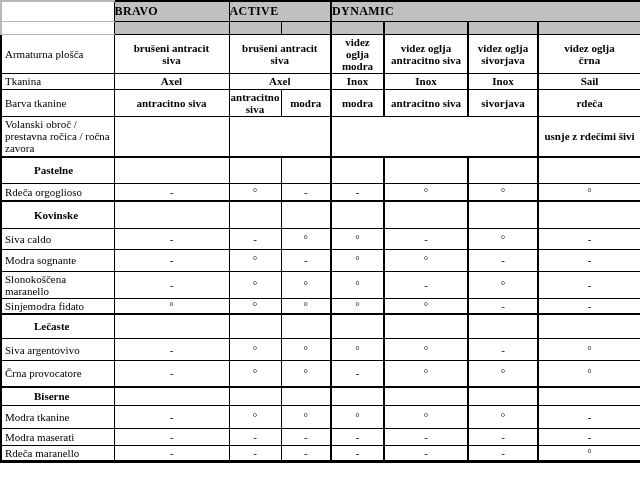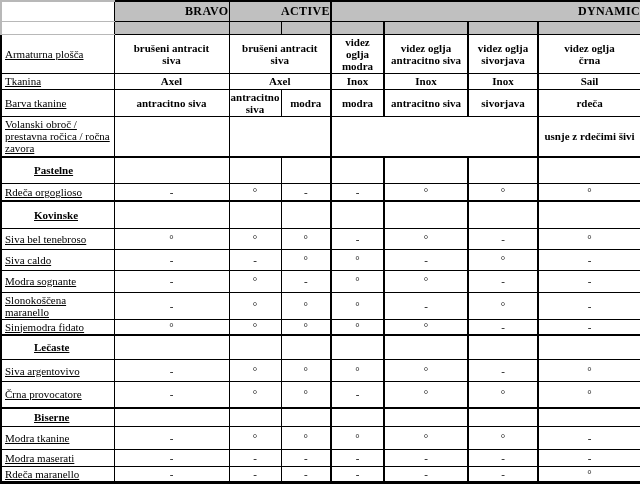--- a/index.html
+++ b/index.html
@@ -8,26 +8,26 @@
   td{border:1px solid #000;font-size:11px;line-height:12px;color:#000;vertical-align:middle;
      overflow:hidden;padding:0;}
   
   td:first-child{border-left:2px solid #000;}
   td:last-child{border-right:2px solid #000;}
   .bl2{border-left-width:2px;}
   tr.top td{border-top-width:2px;}
   tr.sec td{border-top:2px solid #000;}
   tr.last td{border-bottom:3px solid #000;}
   
-  .lab{text-align:left;padding:1px 3px;text-decoration:underline;}
+  .lab{text-align:left;padding:1px 3px;}
   .val{text-align:center;padding:1px 6px;font-weight:bold;}
   .narrow{padding:1px 16px;}
   .tight{padding:1px 1px;}
   .sym{text-align:center;font-size:11px;}
-  .hdr{background:#c0c0c0;font-weight:bold;text-align:right;font-size:12px;letter-spacing:.4px;}
+  .hdr{background:#c0c0c0;font-weight:bold;text-align:left;font-size:12px;letter-spacing:.4px;}
   .gray{background:#c0c0c0;}
   .sec .lab{font-weight:bold;padding-left:32px;}
   
   .lt{border-color:#b8b8b8;border-right-color:#000;background:#fff;}
   tr.top td.lt{border-top:2px solid #b8b8b8;}
   td.lt:first-child{border-left:2px solid #b8b8b8;}
 </style>
 </head>
 <body>
 
@@ -127,30 +127,20 @@
     <td class="lab">Kovinske</td>
     <td></td>
         <td></td>
         <td></td>
     <td class="bl2"></td>
         <td class="bl2"></td>
     <td class="bl2"></td>
         <td class="bl2"></td>
   </tr>
   <tr style="height:21px">
-    <td class="lab">Siva bel tenebroso</td>
-    <td class="sym">°</td>
-    <td class="sym">°</td>
-    <td class="sym">°</td>
-    <td class="sym bl2">-</td>
-    <td class="sym bl2">°</td>
-    <td class="sym bl2">-</td>
-    <td class="sym bl2">°</td>
-  </tr>
-  <tr style="height:21px">
     <td class="lab">Siva caldo</td>
     <td class="sym">-</td>
     <td class="sym">-</td>
     <td class="sym">°</td>
     <td class="sym bl2">°</td>
     <td class="sym bl2">-</td>
     <td class="sym bl2">°</td>
     <td class="sym bl2">-</td>
   </tr>
   <tr style="height:22px">

